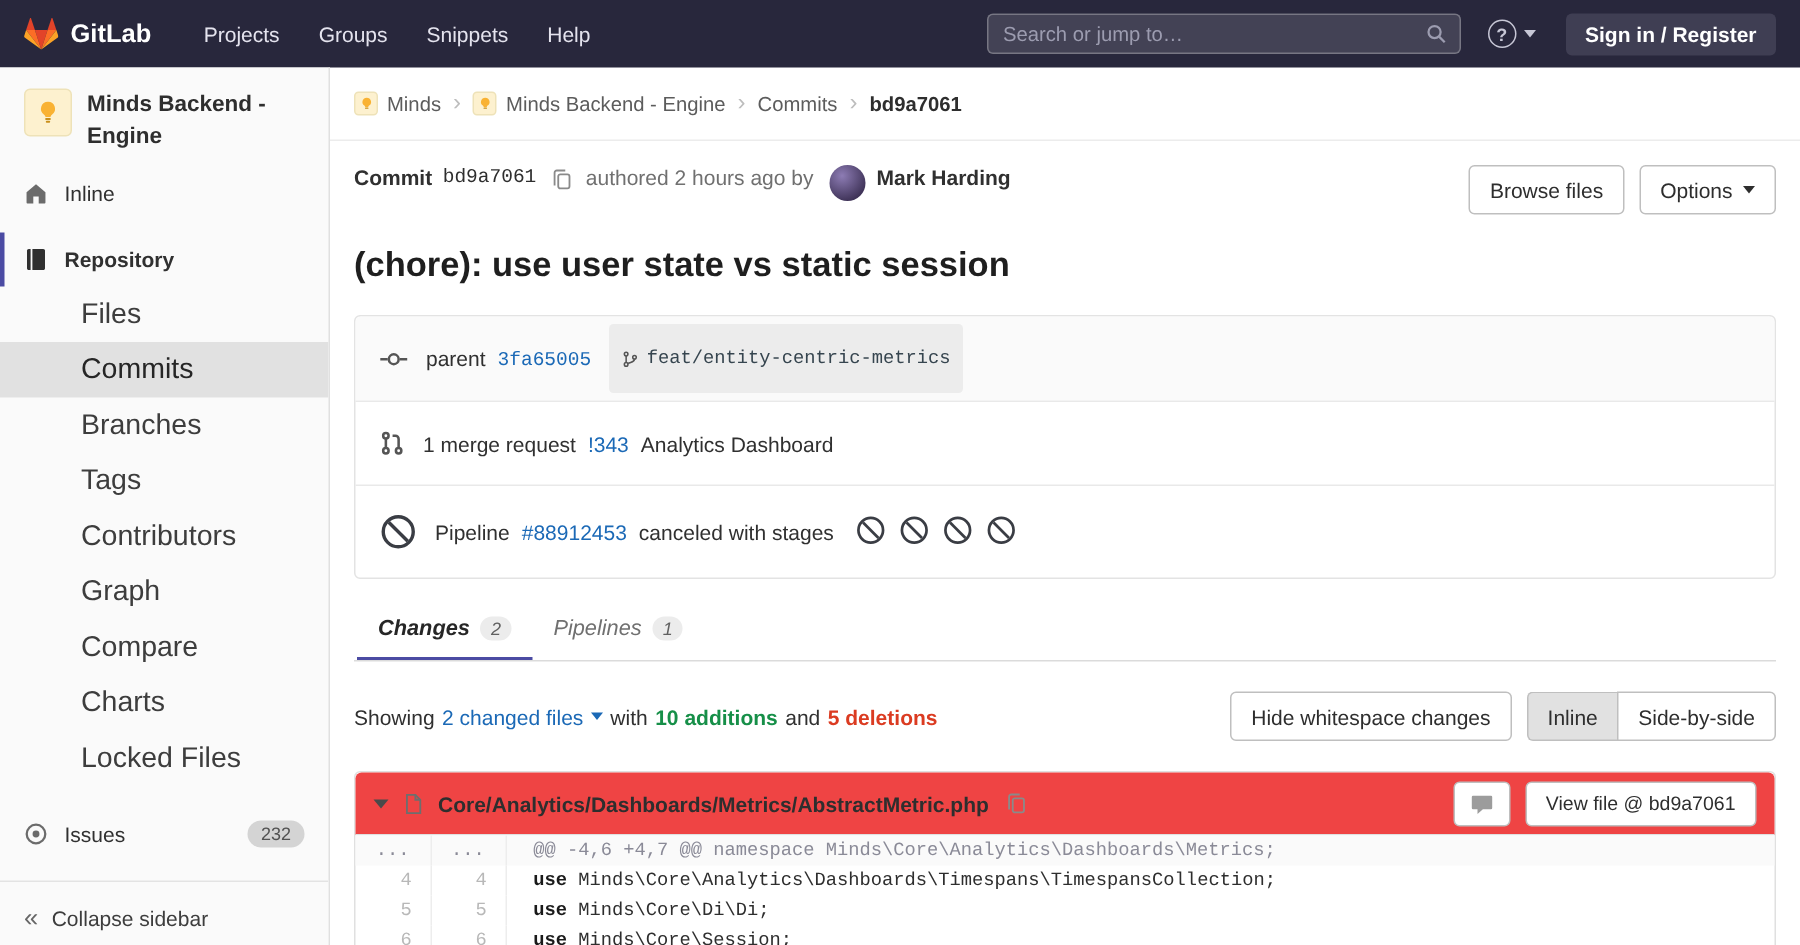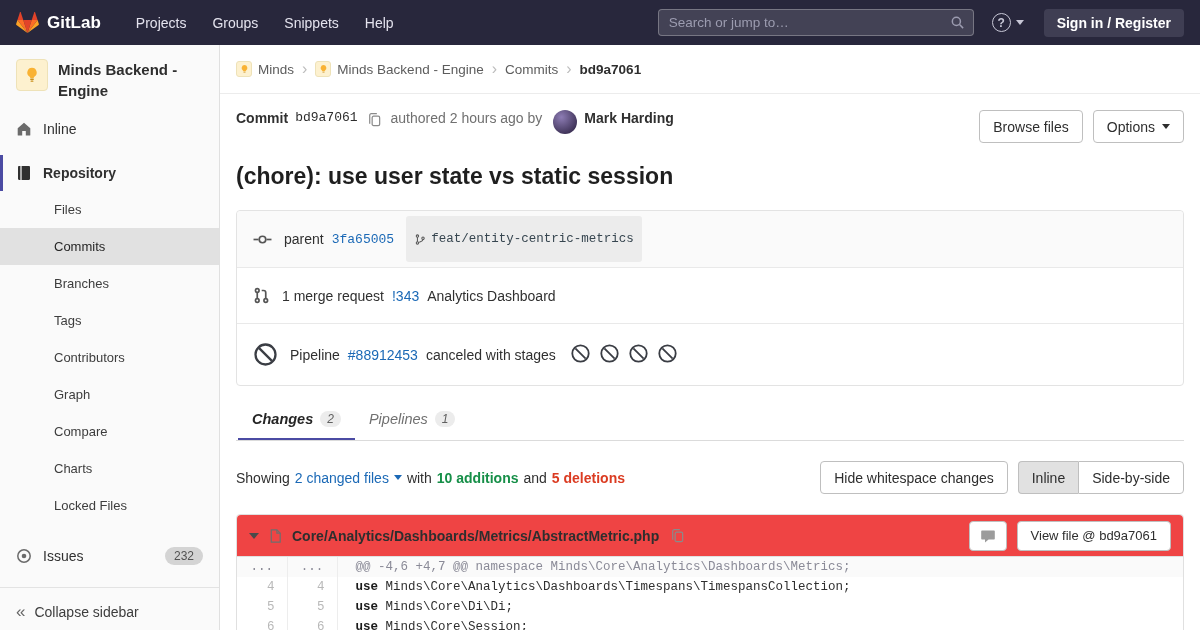--- a/index.html
+++ b/index.html
@@ -24,21 +24,21 @@
   .page { display: flex; height: 590px; }
 
   
   .sidebar { position: relative; width: 220px; background: #fafafa; border-right: 1px solid #e0e0e0; flex: 0 0 220px; overflow: hidden; }
   .project-head { display: flex; gap: 10px; padding: 14px 16px 10px; align-items: flex-start; }
   .avatar-sq { width: 32px; height: 32px; border-radius: 4px; background: #fdf1cf; border: 1px solid #eee2b8; display: flex; align-items: center; justify-content: center; flex: 0 0 32px; }
   .ptitle { font-weight: 700; font-size: 15px; line-height: 21px; color: #2e2e2e; cursor: pointer; }
   .side-item { display: flex; align-items: center; gap: 11px; height: 36px; padding: 0 16px; color: #303030; font-size: 14px; cursor: pointer; }
   .side-item.repo { font-weight: 700; border-left: 3px solid #4b4ba3; padding-left: 13px; margin-top: 8px; }
   .subnav { list-style: none; }
-  .subnav li { height: 37px; line-height: 37px; padding-left: 54px; font-size: 13px; color: #3d3d3d; cursor: pointer; }
+  .subnav li { height: 37px; line-height: 37px; padding-left: 54px; font-size: 19px; color: #3d3d3d; cursor: pointer; }
   .subnav li.active { background: #e1e1e1; color: #262626; }
   .side-item.issues { margin-top: 12px; height: 40px; }
   .count-badge { margin-left: auto; background: #d4d4d4; color: #525252; border-radius: 10px; font-size: 12px; padding: 2px 9px; }
   .collapse-row { position: absolute; bottom: 0; left: 0; right: 0; height: 48px; border-top: 1px solid #e3e3e3; display: flex; align-items: center; gap: 9px; padding: 0 16px; color: #3d3d3d; cursor: pointer; background: #fafafa; }
   .collapse-glyph { font-size: 17px; color: #666; line-height: 1; }
   .s-icon { width: 16px; height: 16px; flex: 0 0 16px; }
 
   
   .main { flex: 1; overflow: hidden; }
   .breadcrumbs { height: 49px; display: flex; align-items: center; gap: 8px; padding: 0 16px; border-bottom: 1px solid #ececec; font-size: 13.5px; color: #5c5c5c; }

